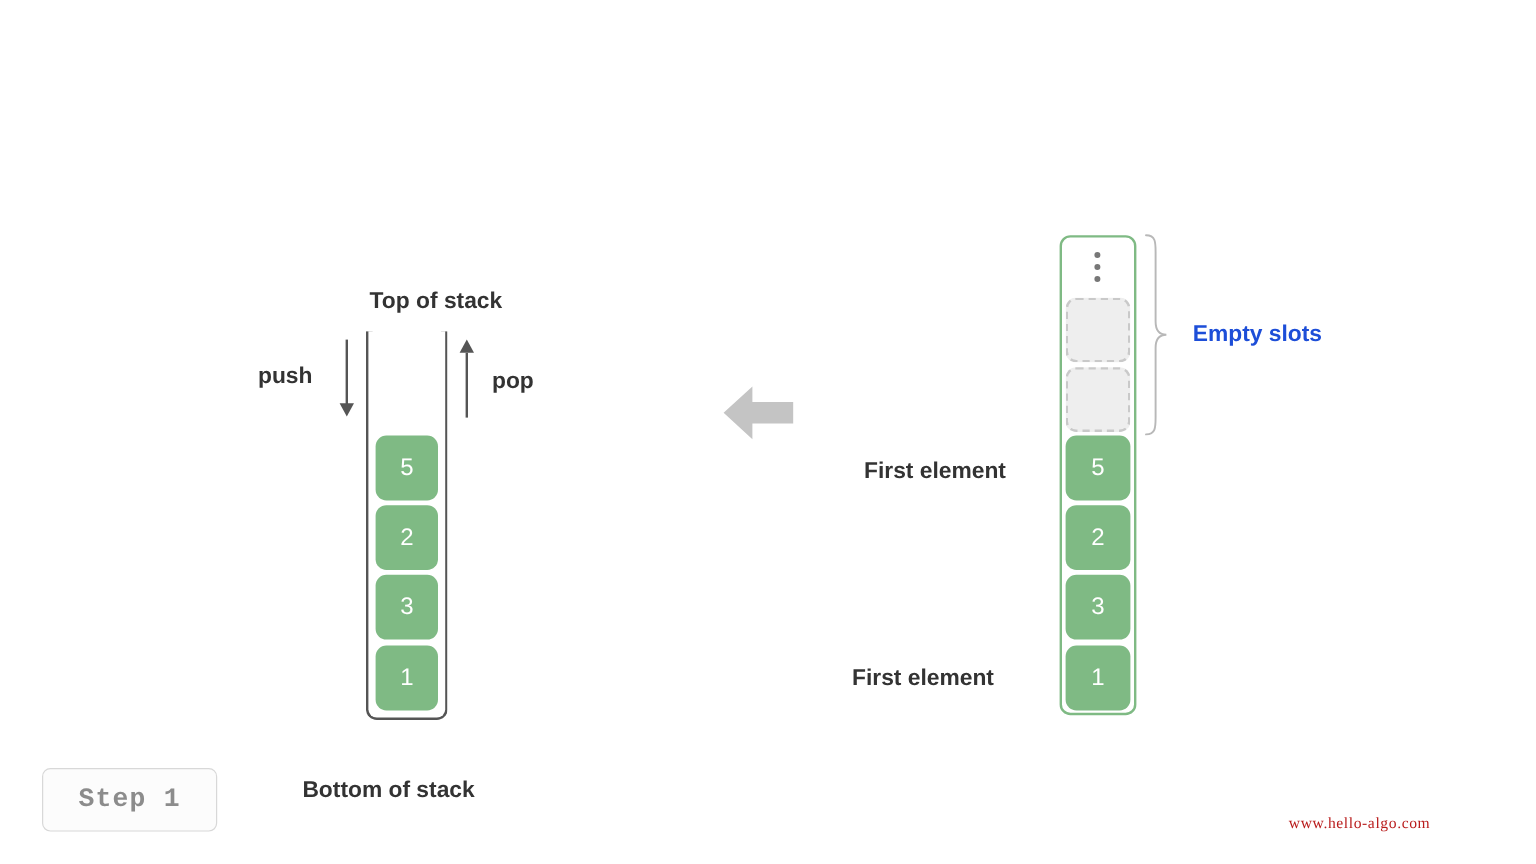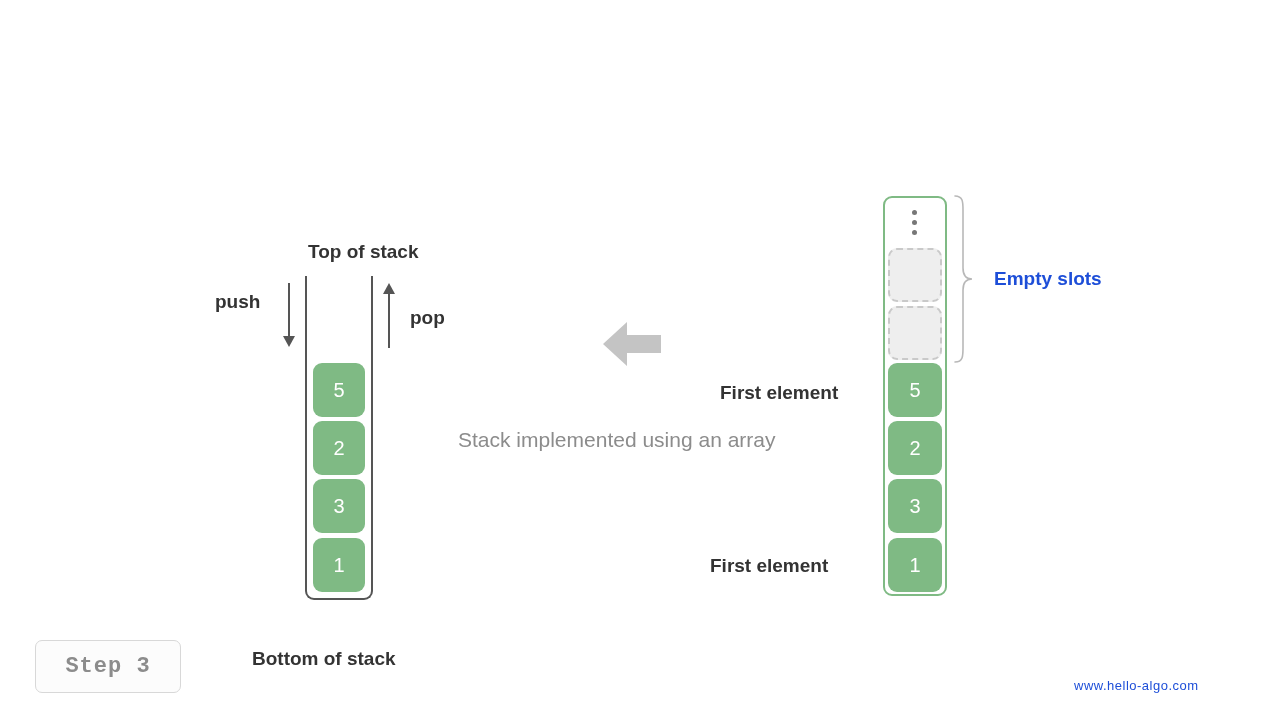--- a/index.html
+++ b/index.html
@@ -169,41 +169,41 @@
     color: #8c8c8c;
     letter-spacing: 1px;
     box-sizing: border-box;
   }
 
   
   .watermark {
     position: absolute;
     left: 1074px;
     top: 678px;
-    font-family: Liberation Sans, sans-serif;
+    font-family: Liberation Serif, serif;
     font-size: 13px;
-    color: #1d4ed8;
+    color: #b91c1c;
     white-space: nowrap;
     letter-spacing: 0.5px;
   }
 </style>
 </head>
 <body>
 
 <div class="canvas">
 
   <div id="stack-region">
 
     <div class="label-bold" style="left:271px; top:242px;margin-left:37px;">Top of stack</div>
 
     <div>
       <div class="arrow-line" style="left:288px; top:283px; height:54px;"></div>
       <div class="arrow-head-down" style="left:283px; top:336px;"></div>
     </div>
-    <div class="label-bold" style="left:215px; top:292px;">push</div>
+    <div class="label-bold" style="left:215px; top:304px;">push</div>
 
     <div>
       <div class="arrow-line" style="left:388px; top:294px; height:54px;"></div>
       <div class="arrow-head-up" style="left:383px; top:283px;"></div>
     </div>
     <div class="label-bold" style="left:410px; top:308px;">pop</div>
 
     <div class="stack-frame"></div>
 
     <div class="cell" style="left:313px; top:363px;">5</div>
@@ -213,21 +213,20 @@
 
     <div class="label-bold" style="left:252px; top:618px;margin-top:31px;">Bottom of stack</div>
   </div>
 
   <div id="middle-arrow">
     <svg width="64" height="52" viewBox="0 0 64 52" fill="none">
       <path d="M3 26 L27 4 L27 17 L61 17 L61 35 L27 35 L27 48 Z" fill="#c4c4c4"></path>
     </svg>
   </div>
 
-  <div class="caption" style="left:458px; top:429px;">Stack implemented using an array</div>
 
   <div id="array-region">
 
     <div class="array-frame"></div>
 
     <div class="ellipsis-dots">
       <i></i>
         <i></i>
         <i></i>
     </div>
@@ -246,17 +245,17 @@
     <div class="cell" style="left:888px; top:363px; width:54px;">5</div>
     <div class="cell" style="left:888px; top:421px; width:54px;">2</div>
     <div class="cell" style="left:888px; top:479px; width:54px;">3</div>
     <div class="cell" style="left:888px; top:538px; width:54px;">1</div>
 
     <div class="label-bold" style="left:720px; top:383px;">First element</div>
 
     <div class="label-bold" style="left:710px; top:556px;">First element</div>
   </div>
 
-  <div class="step-badge">Step 3</div>
+  <div class="step-badge">Step 1</div>
 
   <div class="watermark">www.hello-algo.com</div>
 
 </div>
 
 </body></html>

